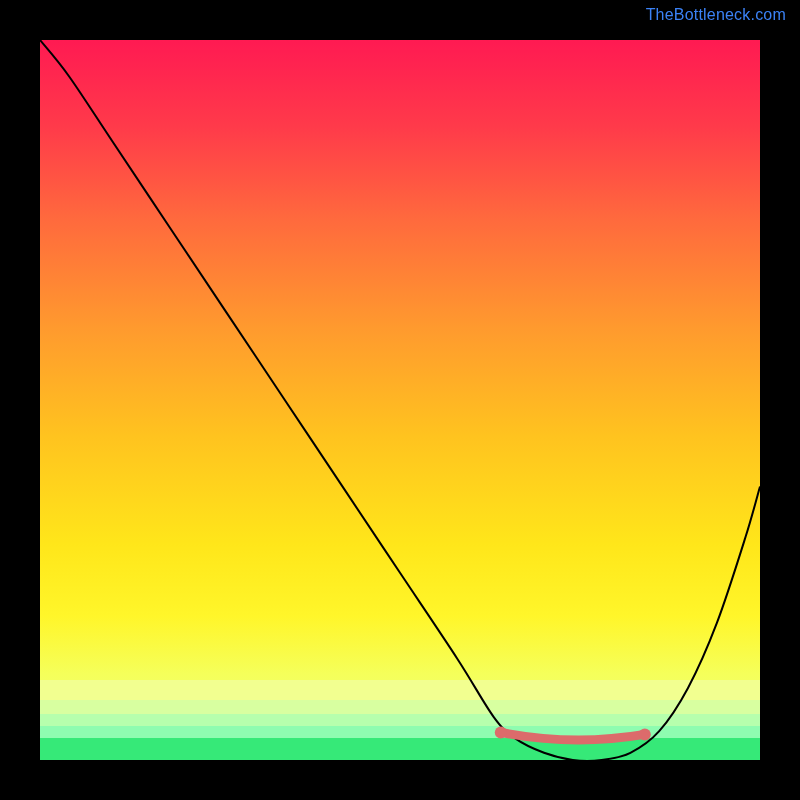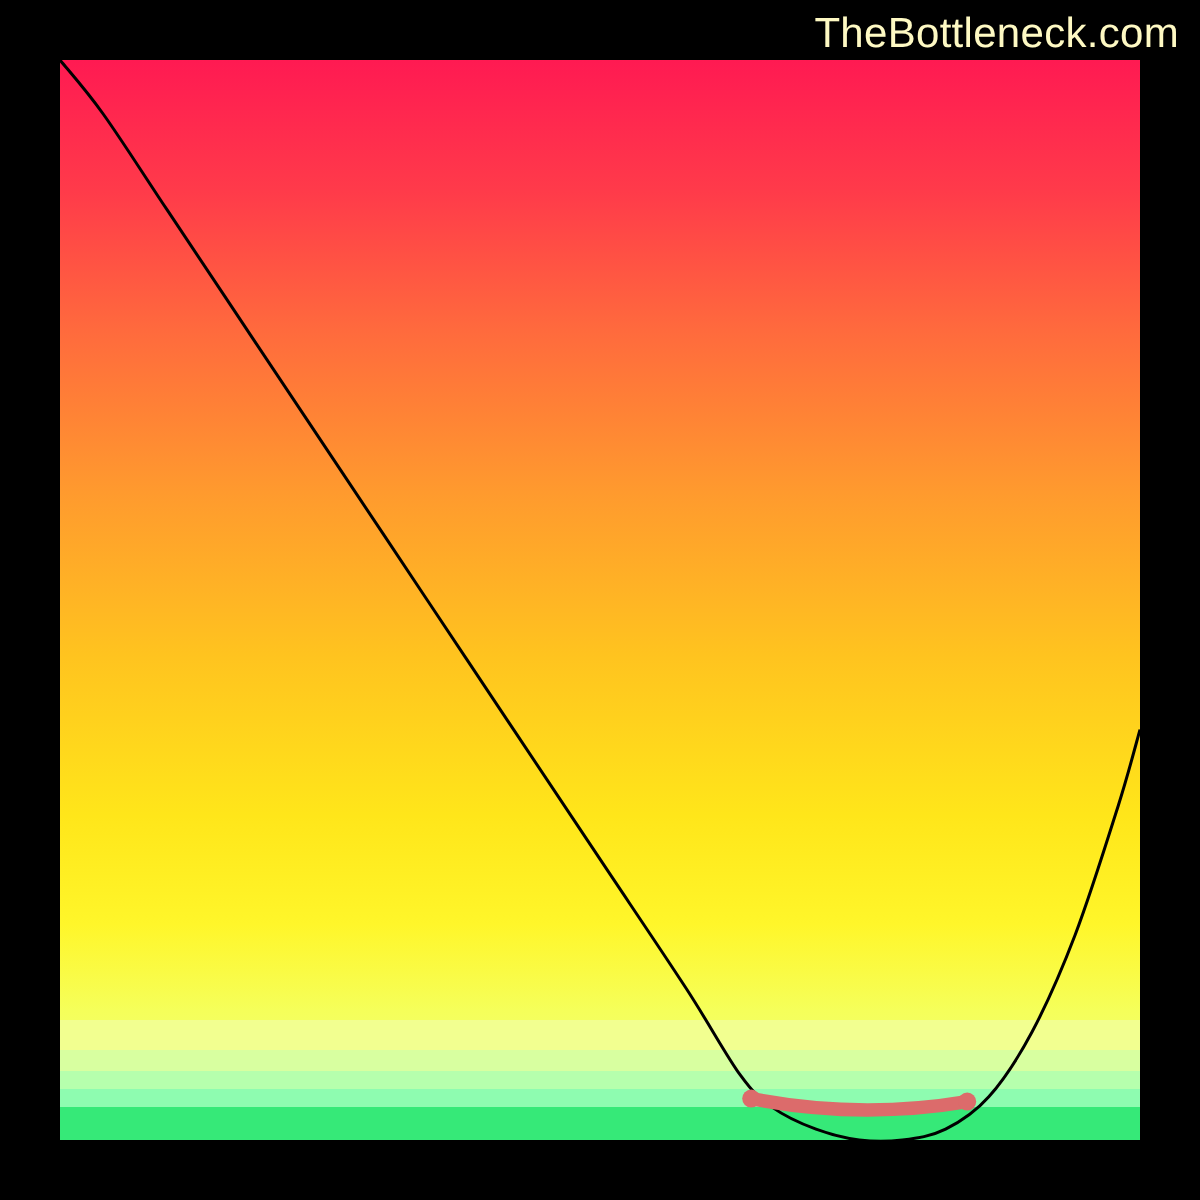--- a/index.html
+++ b/index.html
@@ -8,22 +8,22 @@
     position: relative;
     width: 800px;
     height: 800px;
     background: #000;
   }
   .watermark {
     position: absolute;
     top: 6px;
     right: 14px;
     font-family: Arial, Helvetica, sans-serif;
-    font-size: 28px;
-    color: #fef9c3;
+    font-size: 16px;
+    color: #3b82f6;
     letter-spacing: 0.2px;
     z-index: 5;
   }
   .plot-area {
     position: absolute;
     left: 40px;
     top: 40px;
     width: 720px;
     height: 720px;
     overflow: hidden;

